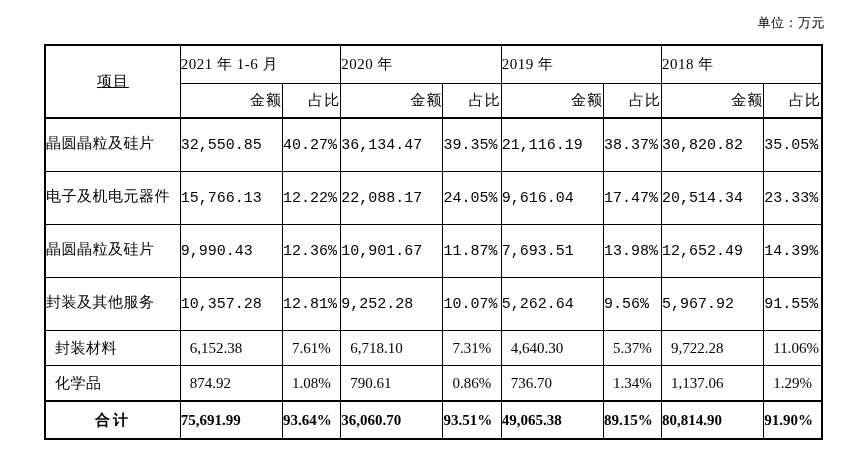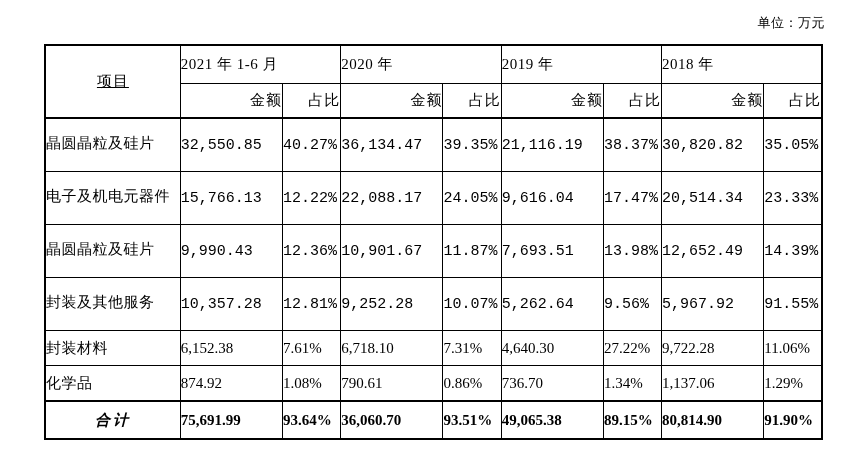--- a/index.html
+++ b/index.html
@@ -80,30 +80,29 @@
     line-height: 1.35;
     font-size: 15px;
     letter-spacing: 0.5px;
   }
   td.num {
     text-align: left;
     padding: 4px 8px 4px 4px;
     font-size: 15px;
   }
   tr.row-tall td { height: 52px; font-family: Liberation Mono, monospace; }
-  tr.row-short td { height: 34px; }
+  tr.row-short td { height: 34px; padding-left: 9px; }
   tr.total td {
     font-weight: bold;
     height: 36px;
   }
   tr.total td.label {
     text-align: center;
     padding-left: 0;
     letter-spacing: 3px;
-    font-style: italic;
   }
   .sep-strong { border-top: 2px solid #000 !important; }
 </style>
 </head>
 <body>
 
 <div class="page">
 
   <div class="unit-line">单位：万元</div>
 
@@ -184,21 +183,21 @@
           <td class="num">5,967.92</td>
           <td class="num">91.55%</td>
         </tr>
         <tr class="row-short">
           <td class="label">封装材料</td>
           <td class="num">6,152.38</td>
           <td class="num">7.61%</td>
           <td class="num">6,718.10</td>
           <td class="num">7.31%</td>
           <td class="num">4,640.30</td>
-          <td class="num">27.22%</td>
+          <td class="num">5.37%</td>
           <td class="num">9,722.28</td>
           <td class="num">11.06%</td>
         </tr>
         <tr class="row-short">
           <td class="label">化学品</td>
           <td class="num">874.92</td>
           <td class="num">1.08%</td>
           <td class="num">790.61</td>
           <td class="num">0.86%</td>
           <td class="num">736.70</td>

